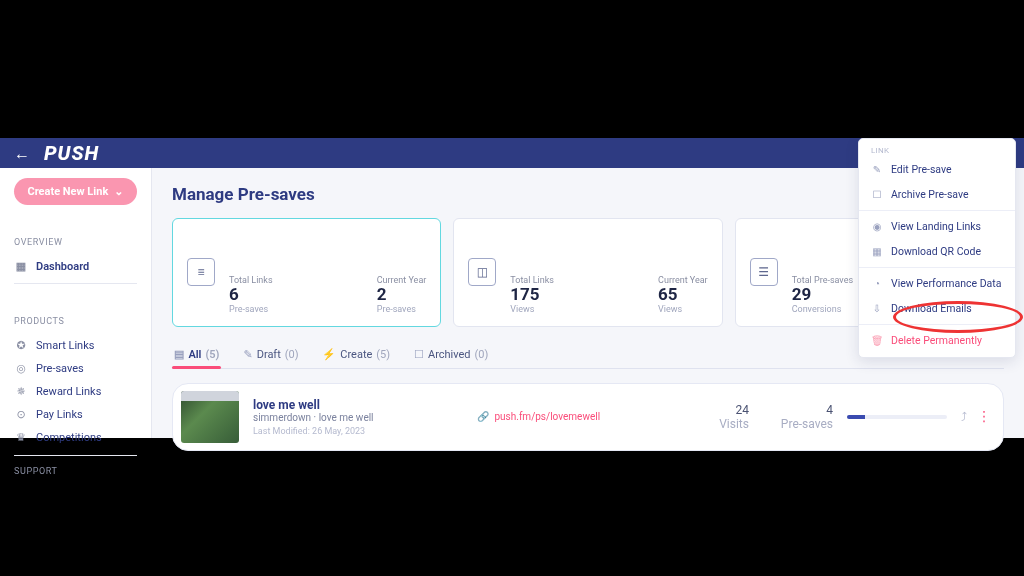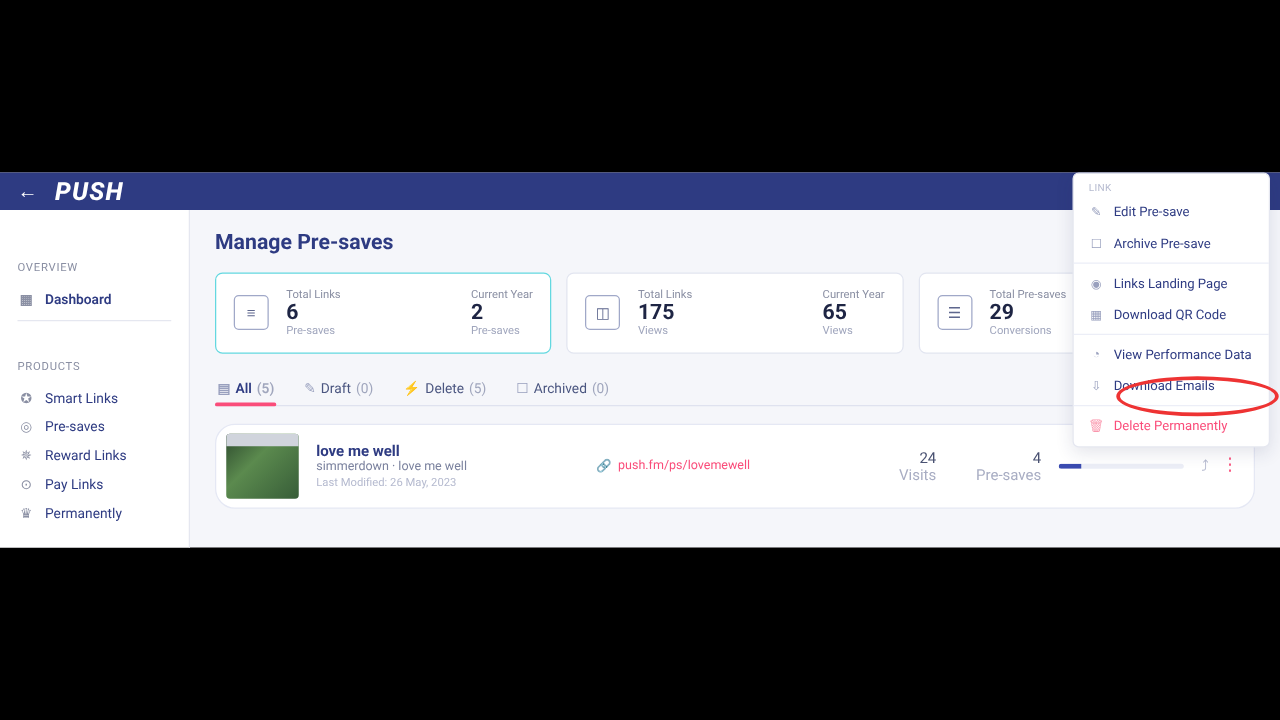--- a/index.html
+++ b/index.html
@@ -22,21 +22,21 @@
 
   .main { position:absolute; top:30px; left:152px; right:0; height:270px; padding:16px 20px 0 20px; }
   h1.page-title { color:#2e3b82; font-size:17px; font-weight:700; margin-bottom:14px; }
 
   .cards { display:flex; gap:12px; }
   .card { flex:1 1 0; background:#fff; border:1px solid #e2e5f0; border-radius:6px; padding:12px 14px; display:flex; align-items:center; gap:14px; min-width:0; }
   .card.active { border-color:#63d8e0; }
   .card-ic { width:28px; height:28px; border:1.5px solid #a0a8c8; border-radius:4px; display:flex; align-items:center; justify-content:center; color:#5e678e; font-size:12px; flex-shrink:0;}
   .metric-pair { flex:1; display:flex; justify-content:space-between; }
   .metric { min-width:0; }
-  .metric .lbl { font-size:9px; color:#8a8fa3; }
+  .metric .lbl { font-size:9px; color:#8a8fa3;margin-top:44px; }
   .metric .val { font-size:17px; font-weight:700; color:#1e2544; line-height:1.1; }
   .metric .sub { font-size:9px; color:#a0a6bd; }
 
   .tabs { display:flex; gap:20px; border-bottom:1px solid #dfe2ef; margin-top:14px; }
   .tab { display:flex; align-items:center; gap:4px; font-size:11px; color:#4b5680; padding:7px 2px; cursor:pointer; position:relative; }
   .tab .ct { color:#a0a6bd; }
   .tab.cur { color:#2e3b82; font-weight:600; }
   .tab.cur::after { content:""; position:absolute; left:0; right:0; bottom:-1px; height:3px; background:#fa4d7a; border-radius:2px; }
   .tab .ic { font-size:11px; color:#99a0be; }
 
@@ -78,20 +78,24 @@
     <span class="back">←</span>
     <span class="logo">PUSH</span>
     <div class="topbar-right">
       <span class="tr-user">
         <span class="tr-chev">⌄</span>
       </span>
     </div>
   </div>
 
   <div class="sidebar">
+    <button class="create-btn">
+      <span>Create New Link</span>
+      <span>⌄</span>
+    </button>
     <div class="sb-hdr">OVERVIEW</div>
     <div class="sb-item dash">
       <span class="ic">▦</span>
       <span>Dashboard</span>
     </div>
     <div class="sb-hdr">PRODUCTS</div>
     <div class="sb-item">
       <span class="ic">✪</span>
       <span>Smart Links</span>
     </div>
@@ -102,22 +106,23 @@
     <div class="sb-item">
       <span class="ic">✵</span>
       <span>Reward Links</span>
     </div>
     <div class="sb-item">
       <span class="ic">⊙</span>
       <span>Pay Links</span>
     </div>
     <div class="sb-item">
       <span class="ic">♛</span>
-      <span>Permanently</span>
-    </div>
+      <span>Competitions</span>
+    </div>
+    <div class="sb-hdr sb-support">SUPPORT</div>
   </div>
 
   <div class="main">
     <h1 class="page-title">Manage Pre-saves</h1>
 
     <div class="cards">
       <div class="card active">
         <div class="card-ic">≡</div>
         <div class="metric-pair">
           <div class="metric">
@@ -166,21 +171,21 @@
         <span>All</span>
         <span class="ct">(5)</span>
       </div>
       <div class="tab">
         <span class="ic">✎</span>
         <span>Draft</span>
         <span class="ct">(0)</span>
       </div>
       <div class="tab">
         <span class="ic">⚡</span>
-        <span>Delete</span>
+        <span>Create</span>
         <span class="ct">(5)</span>
       </div>
       <div class="tab">
         <span class="ic">☐</span>
         <span>Archived</span>
         <span class="ct">(0)</span>
       </div>
     </div>
 
     <div class="list">
@@ -220,21 +225,21 @@
       <span class="mic">✎</span>
       <span>Edit Pre-save</span>
     </div>
     <div class="mi">
       <span class="mic">☐</span>
       <span>Archive Pre-save</span>
     </div>
     <div class="sep"></div>
     <div class="mi">
       <span class="mic">◉</span>
-      <span>Links Landing Page</span>
+      <span>View Landing Links</span>
     </div>
     <div class="mi">
       <span class="mic">▦</span>
       <span>Download QR Code</span>
     </div>
     <div class="sep"></div>
     <div class="mi">
       <span class="mic">◔</span>
       <span>View Performance Data</span>
     </div>

